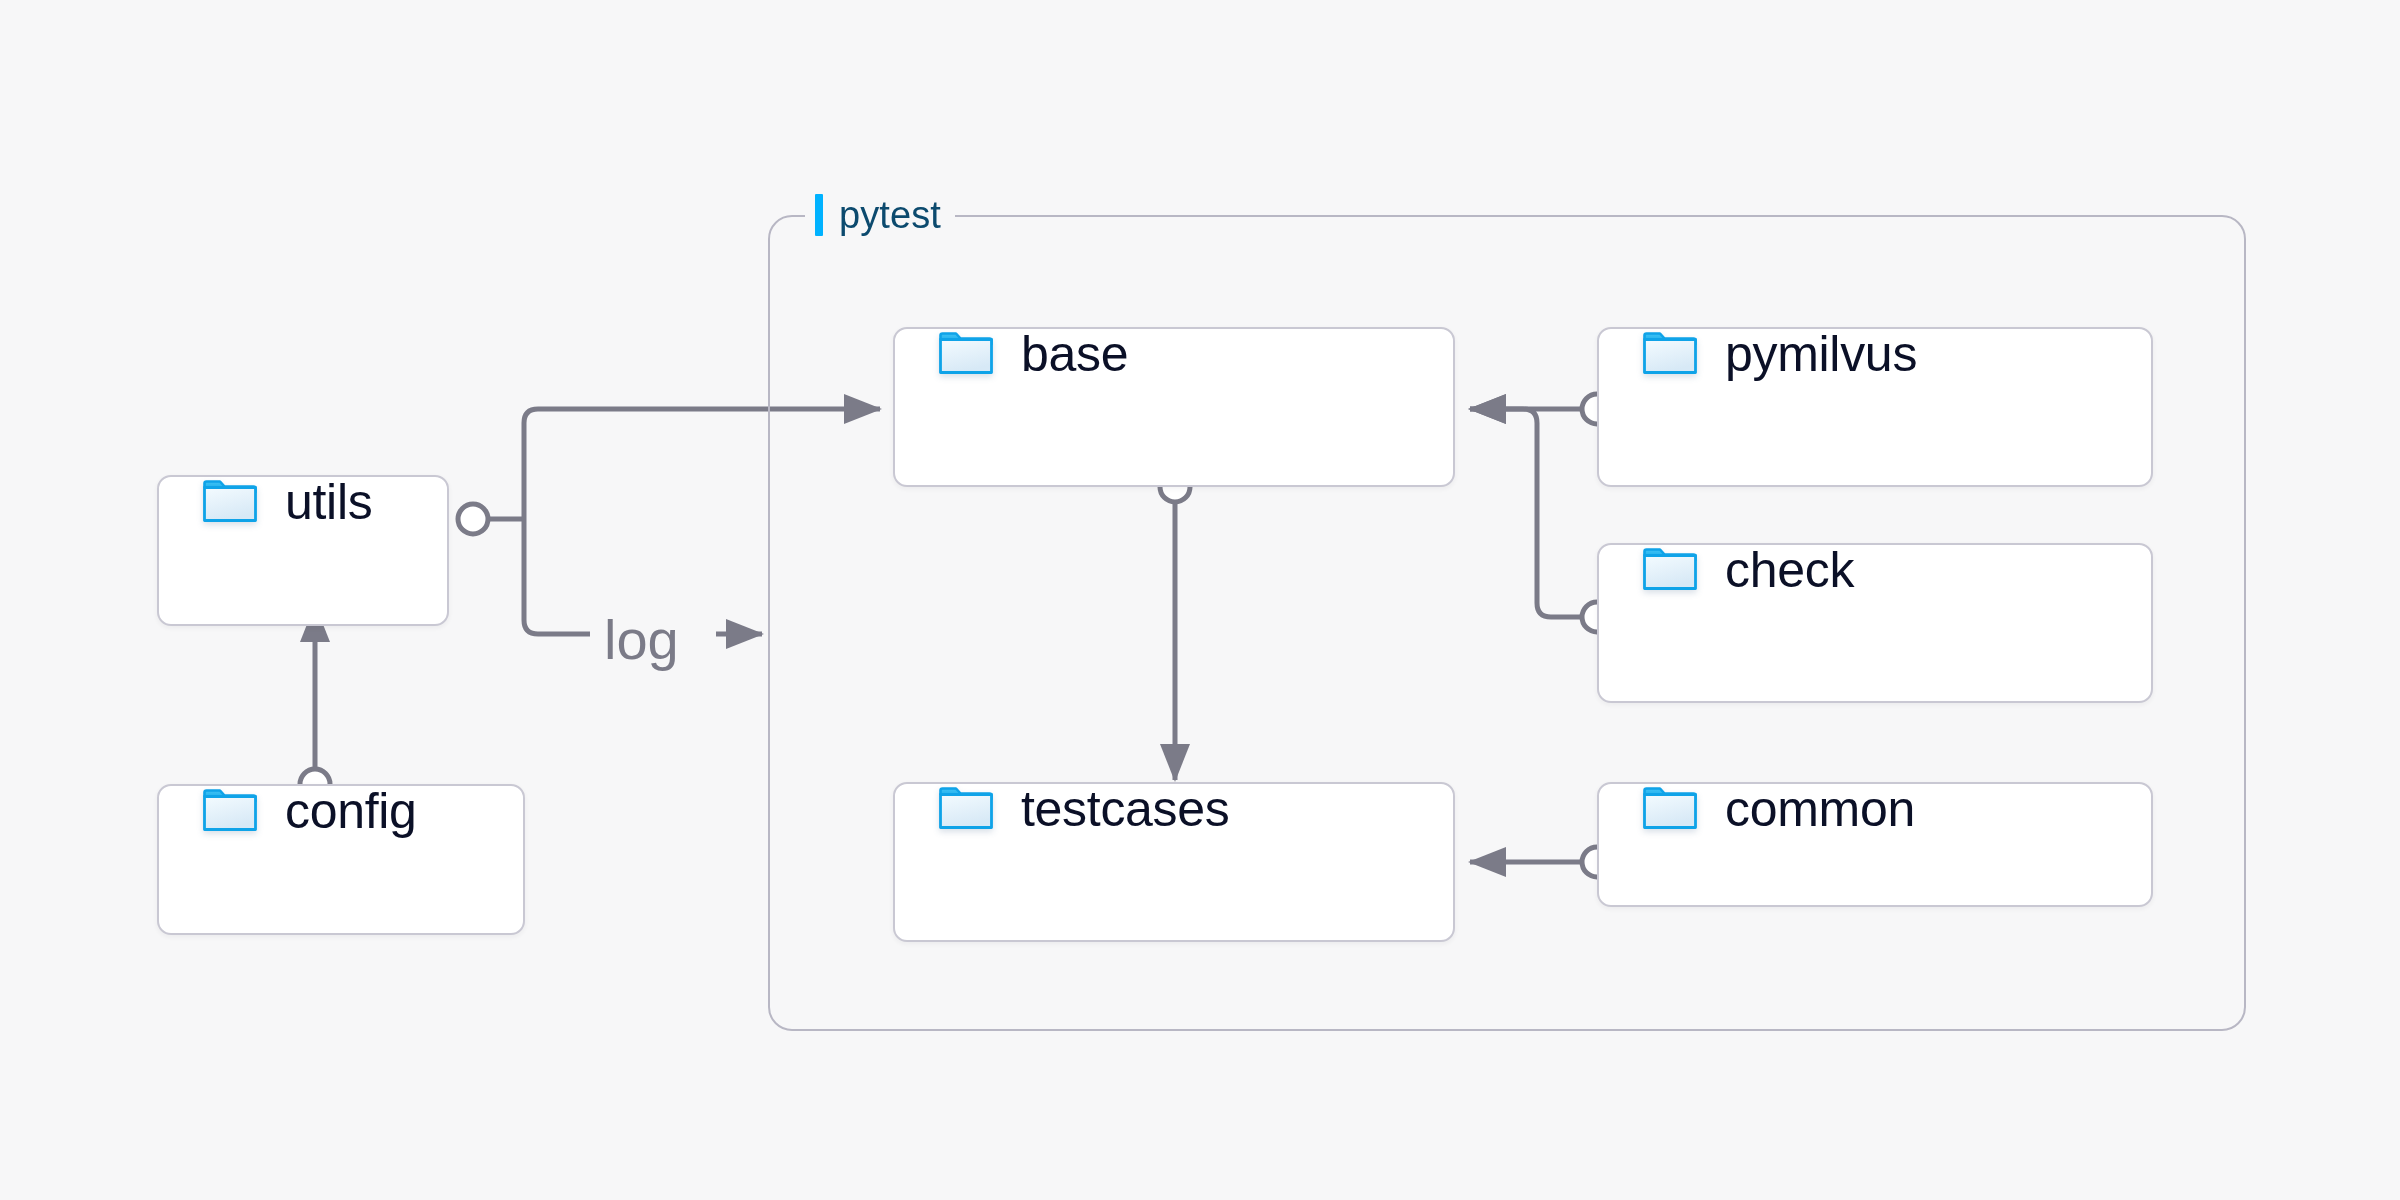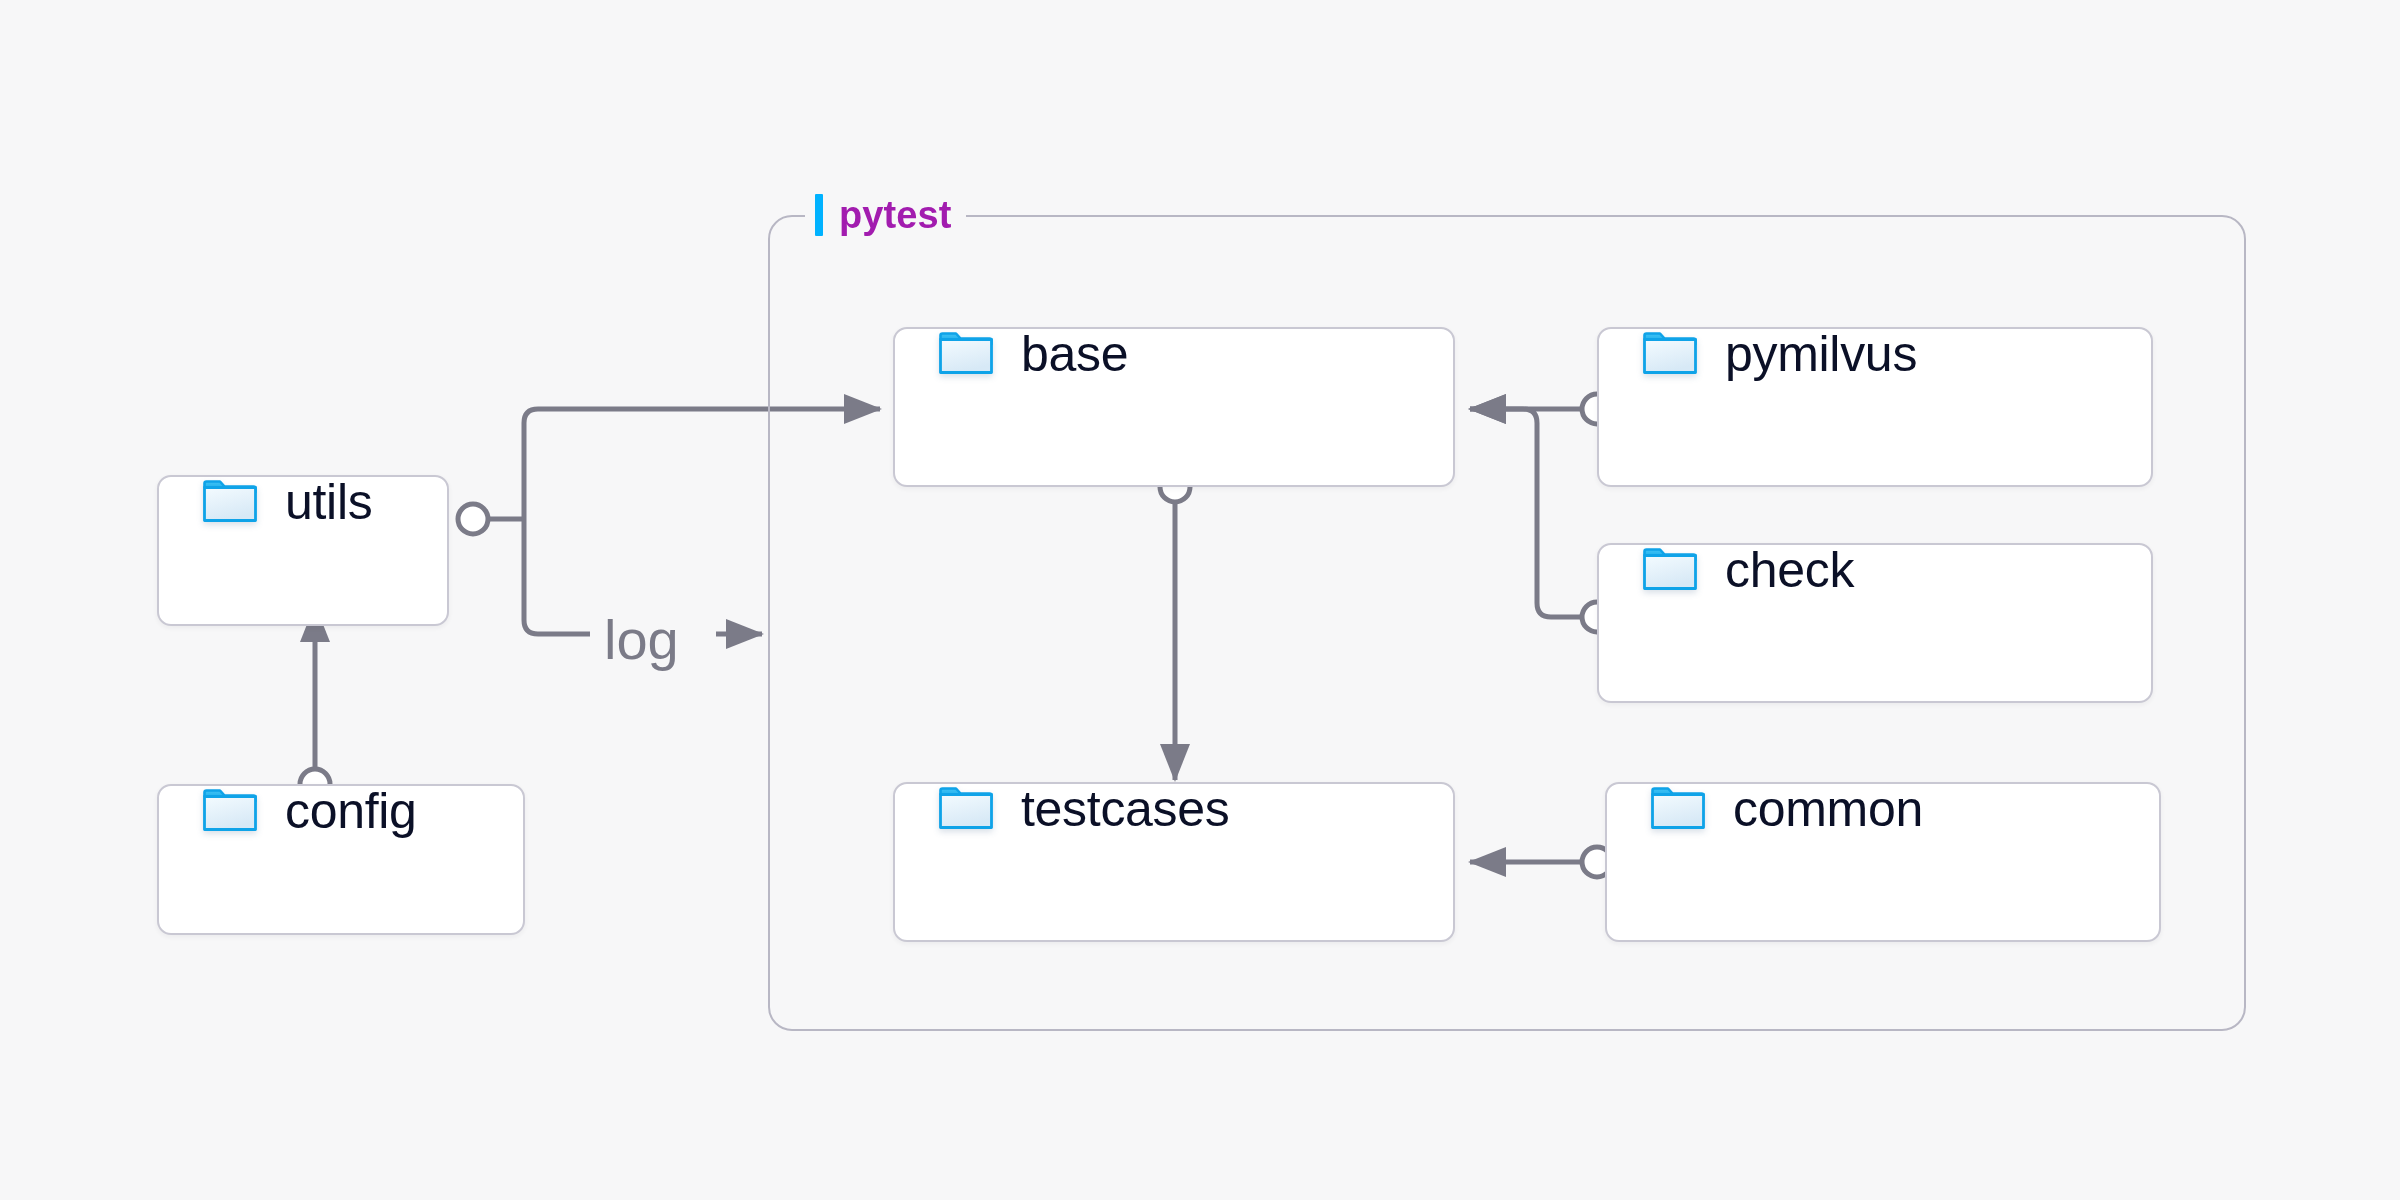--- a/index.html
+++ b/index.html
@@ -40,22 +40,22 @@
   }
   .group-label .accent-bar {
     display: block;
     width: 8px;
     height: 42px;
     border-radius: 1px;
     background: #00b2ff;
   }
   .group-label .group-title {
     font-size: 38px;
-    color: #a21caf;
-    font-weight: 700;
+    color: #0c4a6e;
+    font-weight: 400;
     letter-spacing: 0.1px;
     white-space: nowrap;
   }
 
   
   .node {
     position: absolute;
     box-sizing: border-box;
     background: #ffffff;
     border: 2px solid #c9c8d3;
@@ -224,21 +224,21 @@
   </div>
 
   <div class="node" style="left:1597px; top:543px; width:556px; height:160px;">
     <svg class="folder-icon" viewBox="0 0 58 48">
       <path d="M3.5,10 L3.5,6.5 Q3.5,4.5 5.5,4.5 L19,4.5 L23.5,9.5 L52.5,9.5 Q54.5,9.5 54.5,11.5 L54.5,15 Z" fill="url(#folderTab)" stroke="#0fa3e8" stroke-width="2.6" stroke-linejoin="round"></path>
       <path d="M3.5,10.5 L54.5,10.5 L54.5,43.5 L3.5,43.5 Z" fill="url(#folderBody)" stroke="#0fa3e8" stroke-width="2.8" stroke-linejoin="round"></path>
     </svg>
     <span class="node-label">check</span>
   </div>
 
-  <div class="node" style="left:1597px; top:782px; width:556px; height:160px;margin-left:8px;">
+  <div class="node" style="left:1597px; top:782px; width:556px; height:125px;">
     <svg class="folder-icon" viewBox="0 0 58 48">
       <path d="M3.5,10 L3.5,6.5 Q3.5,4.5 5.5,4.5 L19,4.5 L23.5,9.5 L52.5,9.5 Q54.5,9.5 54.5,11.5 L54.5,15 Z" fill="url(#folderTab)" stroke="#0fa3e8" stroke-width="2.6" stroke-linejoin="round"></path>
       <path d="M3.5,10.5 L54.5,10.5 L54.5,43.5 L3.5,43.5 Z" fill="url(#folderBody)" stroke="#0fa3e8" stroke-width="2.8" stroke-linejoin="round"></path>
     </svg>
     <span class="node-label">common</span>
   </div>
 
   <div class="edge-label" style="left:604px; top:612px;">
     <span>log</span>
   </div>

